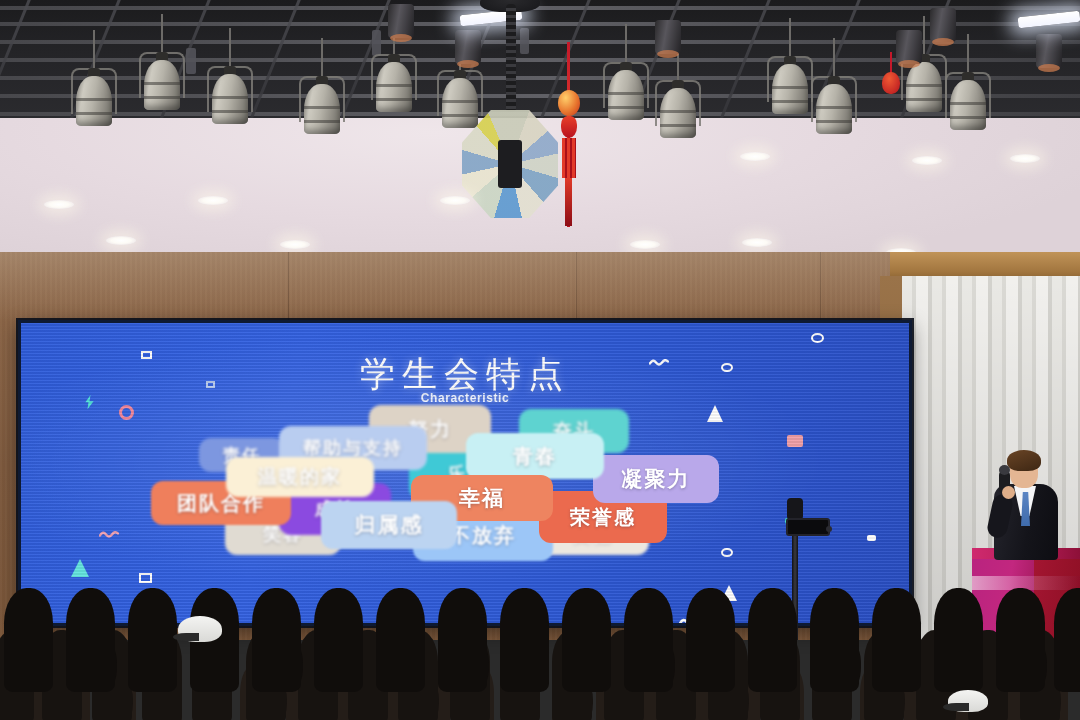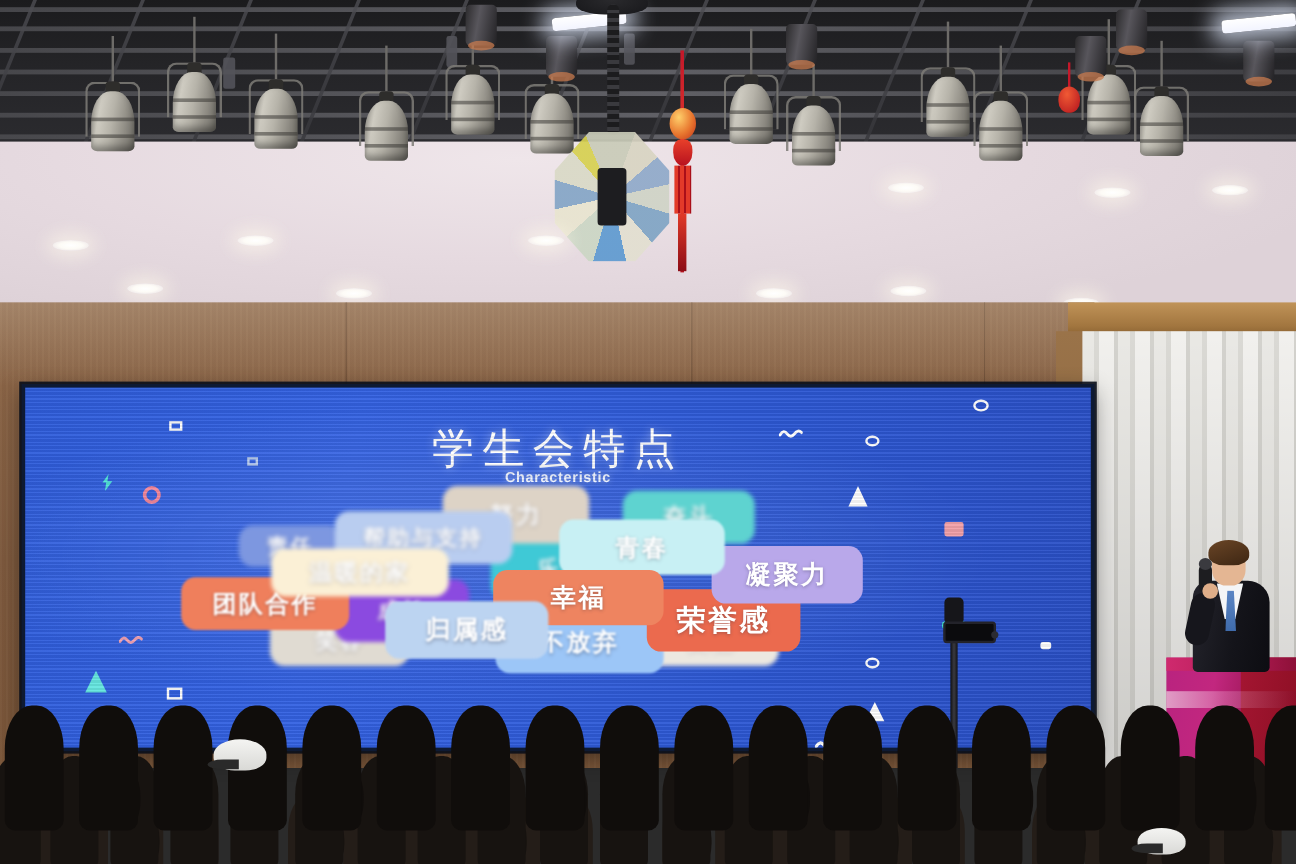--- a/index.html
+++ b/index.html
@@ -515,21 +515,21 @@
           <div class="tag soft" style="left: 258px; top: 103px; width: 148px; height: 44px; background: rgb(185, 205, 240); font-size: 18px; z-index: 6; letter-spacing: 2px;">帮助与支持</div>
           <div class="tag soft" style="left: 348px; top: 82px; width: 122px; height: 48px; background: rgb(221, 211, 198); font-size: 20px; z-index: 3; letter-spacing: 2px;">努力</div>
           <div class="tag soft" style="left: 498px; top: 86px; width: 110px; height: 44px; background: rgb(94, 211, 208); font-size: 19px; z-index: 3; letter-spacing: 2px;">奋斗</div>
           <div class="tag soft2" style="left: 445px; top: 110px; width: 138px; height: 46px; background: rgb(200, 240, 244); font-size: 20px; z-index: 8; letter-spacing: 2px;">青春</div>
           <div class="tag soft" style="left: 205px; top: 134px; width: 148px; height: 40px; background: rgb(251, 240, 214); font-size: 19px; z-index: 9; letter-spacing: 2px;">温暖的家</div>
           <div class="tag soft" style="left: 388px; top: 125px; width: 116px; height: 52px; background: rgb(63, 201, 214); font-size: 18px; z-index: 2; letter-spacing: 2px;">乐观</div>
           <div class="tag" style="left: 572px; top: 132px; width: 126px; height: 48px; background: rgb(185, 168, 234); font-size: 21px; z-index: 7; letter-spacing: 2px;">凝聚力</div>
           <div class="tag soft2" style="left: 130px; top: 158px; width: 140px; height: 44px; background: rgb(239, 127, 92); font-size: 20px; z-index: 5; letter-spacing: 2px;">团队合作</div>
           <div class="tag soft" style="left: 258px; top: 160px; width: 112px; height: 52px; background: rgb(139, 74, 224); font-size: 18px; z-index: 3; letter-spacing: 2px;">成长</div>
           <div class="tag" style="left: 390px; top: 152px; width: 142px; height: 46px; background: rgb(238, 132, 96); font-size: 21px; z-index: 9; letter-spacing: 2px;">幸福</div>
-          <div class="tag" style="left: 518px; top: 168px; width: 128px; height: 52px; background: rgb(235, 106, 78); font-size: 24px; z-index: 6; letter-spacing: 2px;">荣誉感</div>
+          <div class="tag" style="left: 518px; top: 168px; width: 128px; height: 52px; background: rgb(235, 106, 78); font-size: 20px; z-index: 6; letter-spacing: 2px;">荣誉感</div>
           <div class="tag soft2" style="left: 300px; top: 178px; width: 136px; height: 48px; background: rgb(188, 212, 241); font-size: 21px; z-index: 10; letter-spacing: 2px;">归属感</div>
           <div class="tag soft2" style="left: 392px; top: 186px; width: 140px; height: 52px; background: rgb(156, 198, 247); font-size: 20px; z-index: 5; letter-spacing: 2px;">不放弃</div>
           <div class="tag soft" style="left: 204px; top: 190px; width: 116px; height: 42px; background: rgb(224, 219, 210); font-size: 18px; z-index: 2; letter-spacing: 2px;">笑容</div>
           <div class="tag soft" style="left: 516px; top: 192px; width: 112px; height: 40px; background: rgb(236, 232, 224); font-size: 18px; z-index: 3; letter-spacing: 2px;">回忆</div>
         </div>
       <div class="screen-glow"></div>
     </div>
   </div>
 
   <div class="podium">

